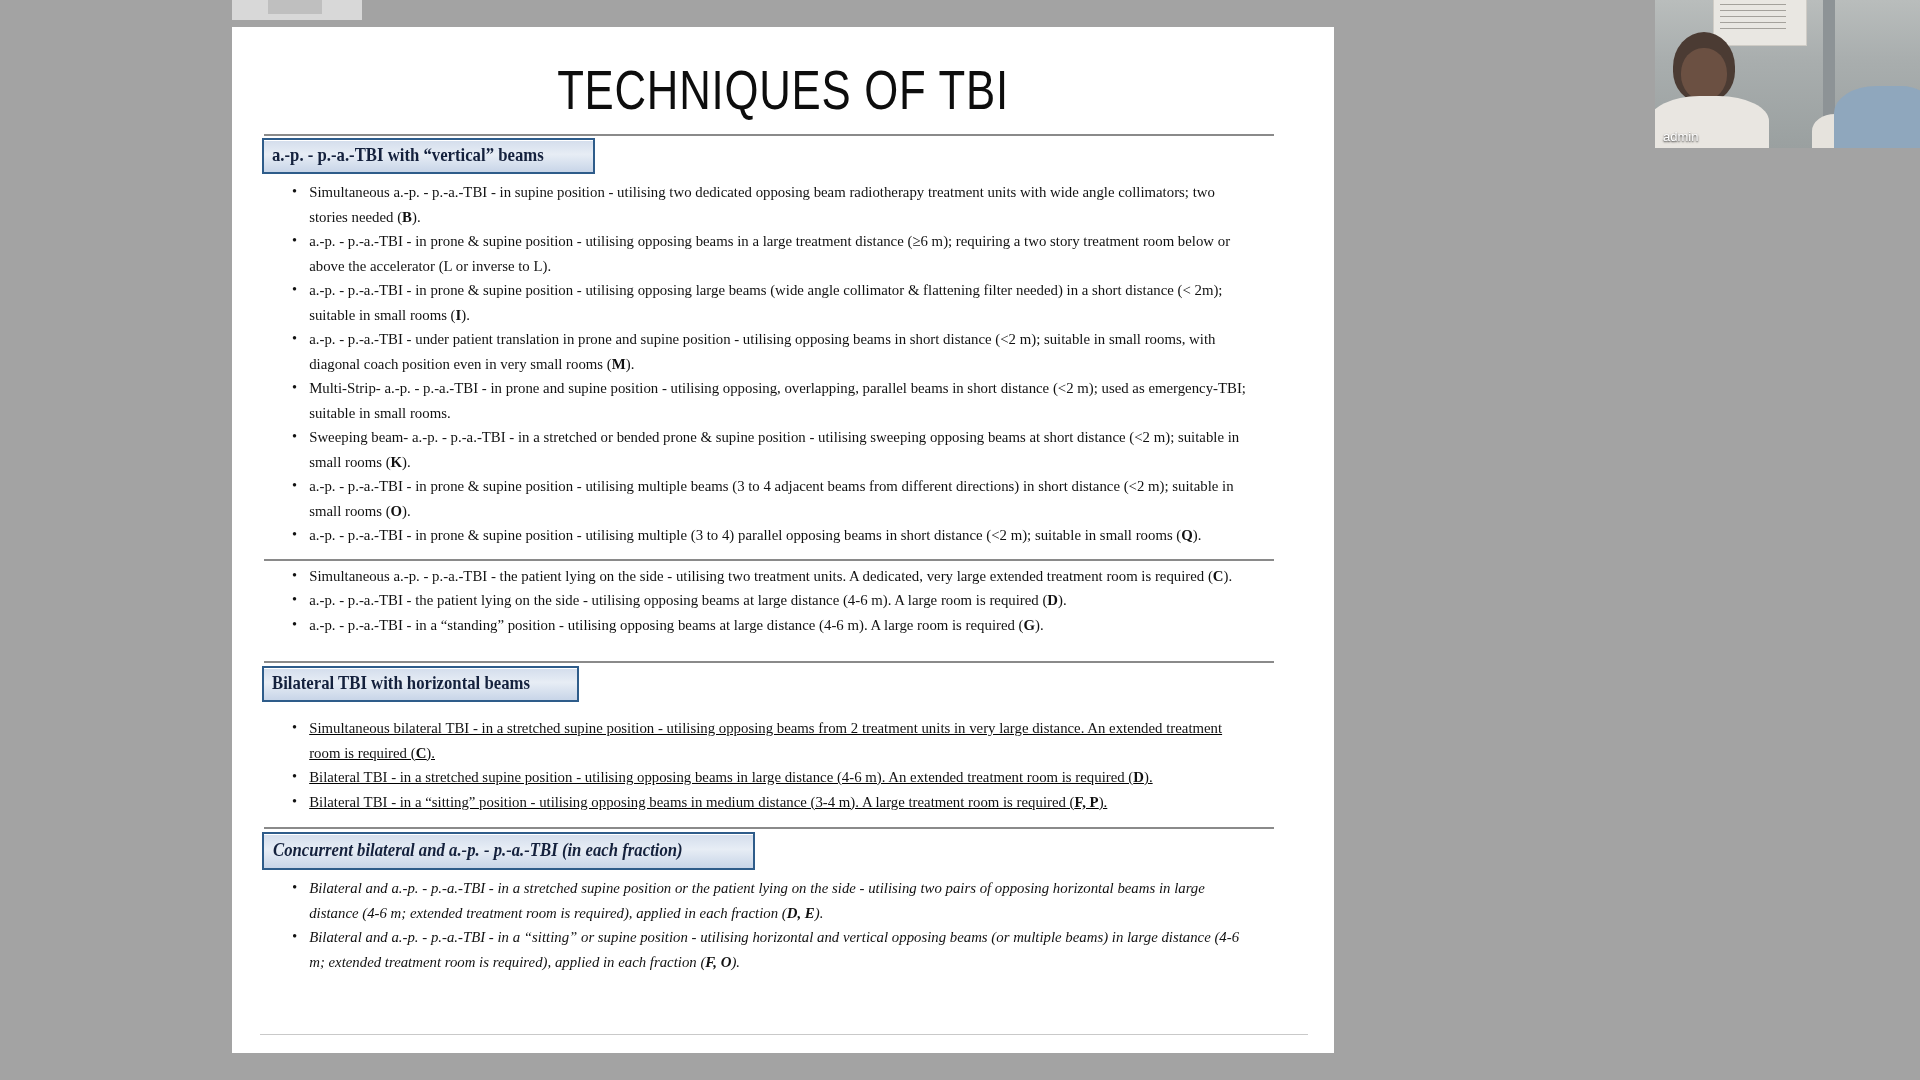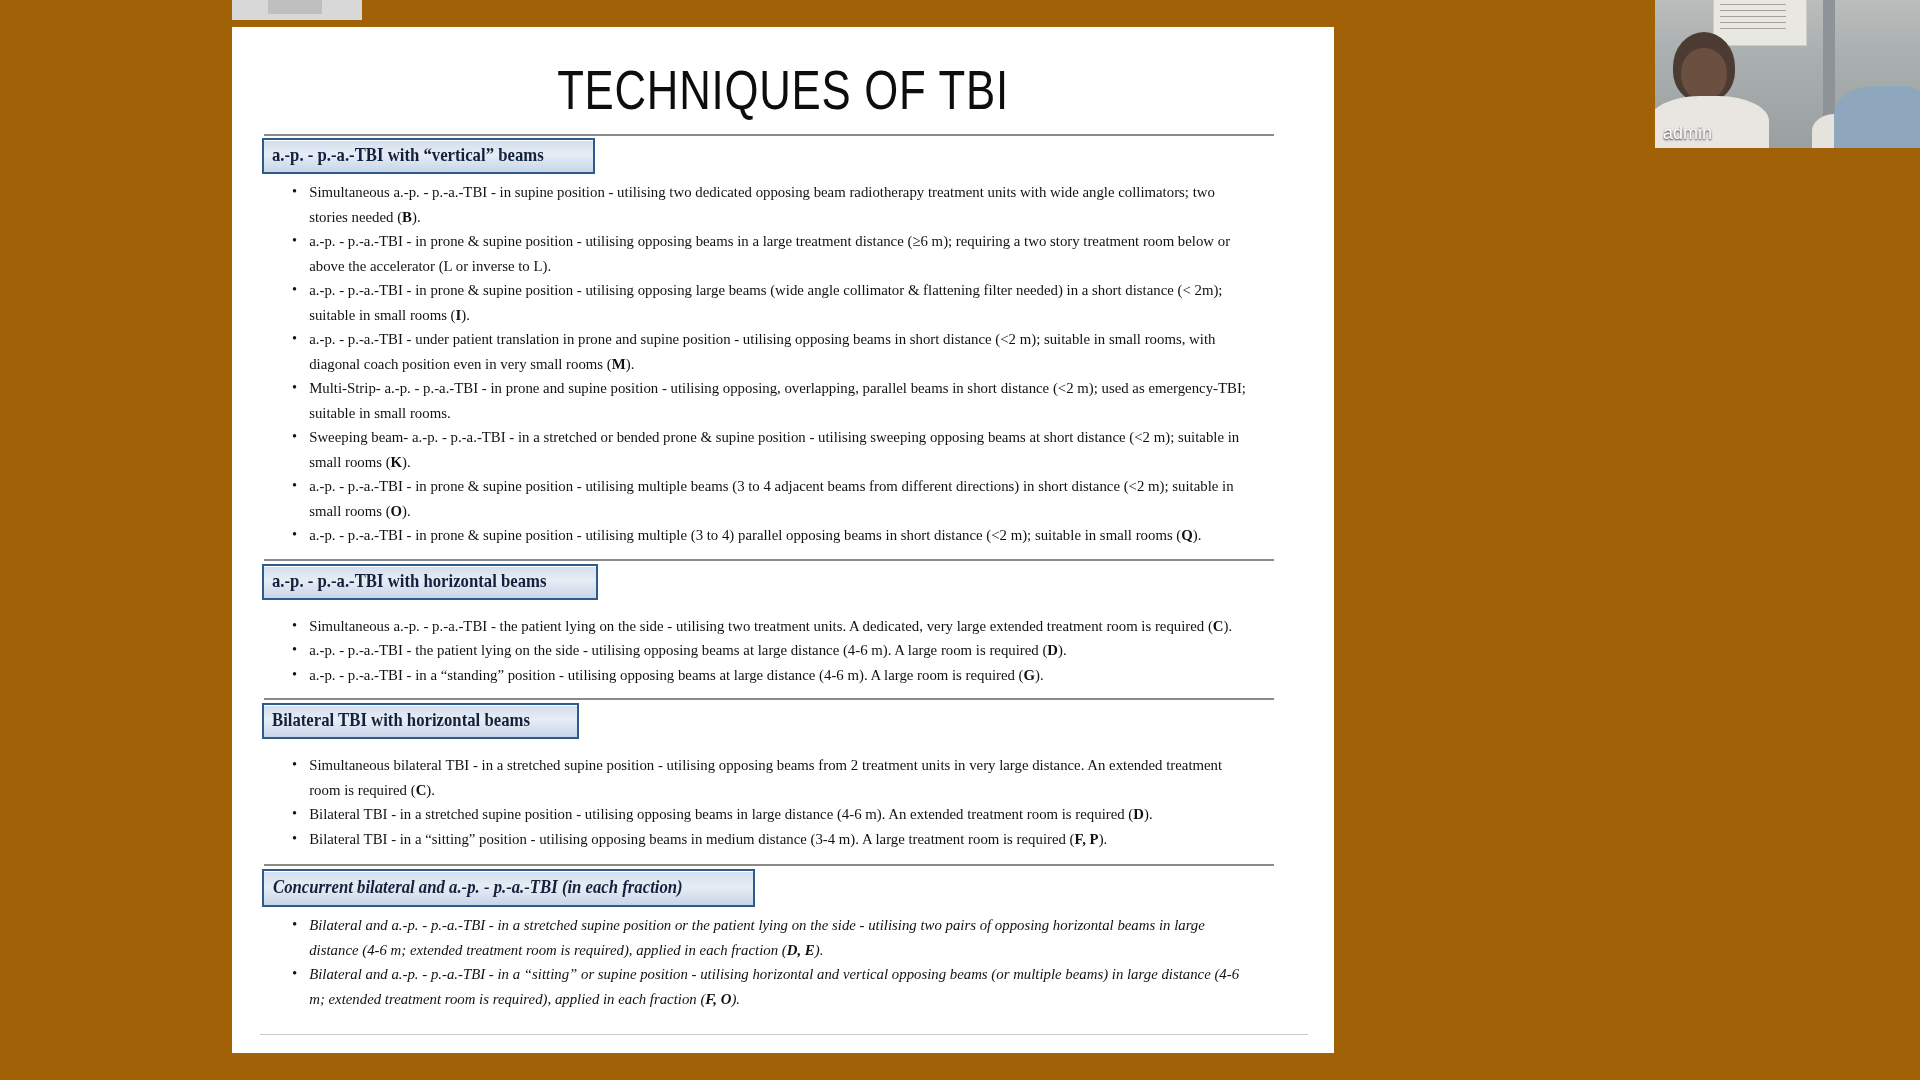--- a/index.html
+++ b/index.html
@@ -12,21 +12,21 @@
   }
   body {
     font-family: "Liberation Serif", serif;
   }
 
   
   #stage {
     position: absolute;
     left: 0; top: 0;
     width: 1920px; height: 1080px;
-    background: #a16207;
+    background: #a3a3a3;
   }
 
   
   #slide {
     position: absolute;
     left: 232px;
     top: 27px;
     width: 1102px;
     height: 1026px;
     background: #ffffff;
@@ -180,21 +180,21 @@
   .cam-person2-shoulder {
     position:absolute; right: 62px; bottom: 0; width: 46px; height: 34px;
     background:#e6e3dd; border-radius: 50% 40% 0 0;
   }
   #cam-label {
     position: absolute;
     left: 8px;
     bottom: 4px;
     color: #ffffff;
     font-family: "Liberation Sans", sans-serif;
-    font-size: 18px;
+    font-size: 13px;
     text-shadow: 0 1px 2px rgba(0,0,0,.85);
     z-index: 5;
   }
 
   
   .top-artifact {
     position:absolute; left: 232px; top: 0; width: 130px; height: 20px;
     background: #d8d8d8;
   }
   .top-artifact2 {
@@ -228,31 +228,28 @@
           <li>a.-p. - p.-a.-TBI - under patient translation in prone and supine position - utilising opposing beams in short distance (&lt;2 m); suitable in small rooms, with diagonal coach position even in very small rooms (<b>M</b>).</li>
           <li>Multi-Strip- a.-p. - p.-a.-TBI - in prone and supine position - utilising opposing, overlapping, parallel beams in short distance (&lt;2 m); used as emergency-TBI; suitable in small rooms.</li>
           <li>Sweeping beam- a.-p. - p.-a.-TBI - in a stretched or bended prone &amp; supine position - utilising sweeping opposing beams at short distance (&lt;2 m); suitable in small rooms (<b>K</b>).</li>
           <li>a.-p. - p.-a.-TBI - in prone &amp; supine position - utilising multiple beams (3 to 4 adjacent beams from different directions) in short distance (&lt;2 m); suitable in small rooms (<b>O</b>).</li>
           <li>a.-p. - p.-a.-TBI - in prone &amp; supine position - utilising multiple (3 to 4) parallel opposing beams in short distance (&lt;2 m); suitable in small rooms (<b>Q</b>).</li>
         </ul>
       </div>
 
       <div class="section-block" style="margin-top:16px;">
         <div class="sh-top-rule" style="top:-5px;"></div>
-        <div class="section-header">
-          <span class="section-label">a.-p. - p.-a.-TBI with horizontal beams</span>
-        </div>
         <ul class="bullets" style="margin-top:14px;">
           <li>Simultaneous a.-p. - p.-a.-TBI - the patient lying on the side - utilising two treatment units. A dedicated, very large extended treatment room is required (<b>C</b>).</li>
           <li>a.-p. - p.-a.-TBI - the patient lying on the side - utilising opposing beams at large distance (4-6 m). A large room is required (<b>D</b>).</li>
           <li>a.-p. - p.-a.-TBI - in a “standing” position - utilising opposing beams at large distance (4-6 m). A large room is required (<b>G</b>).</li>
         </ul>
       </div>
 
-      <div class="section-block" style="margin-top:16px;">
+      <div class="section-block" style="margin-top:29px;text-decoration:underline;">
         <div class="sh-top-rule" style="top:-5px;"></div>
         <div class="section-header">
           <span class="section-label">Bilateral TBI with horizontal beams</span>
         </div>
         <ul class="bullets" style="margin-top:14px;">
           <li>Simultaneous bilateral TBI - in a stretched supine position - utilising opposing beams from 2 treatment units in very large distance. An extended treatment room is required (<b>C</b>).</li>
           <li>Bilateral TBI - in a stretched supine position - utilising opposing beams in large distance (4-6 m). An extended treatment room is required (<b>D</b>).</li>
           <li>Bilateral TBI - in a “sitting” position - utilising opposing beams in medium distance (3-4 m). A large treatment room is required (<b>F, P</b>).</li>
         </ul>
       </div>

